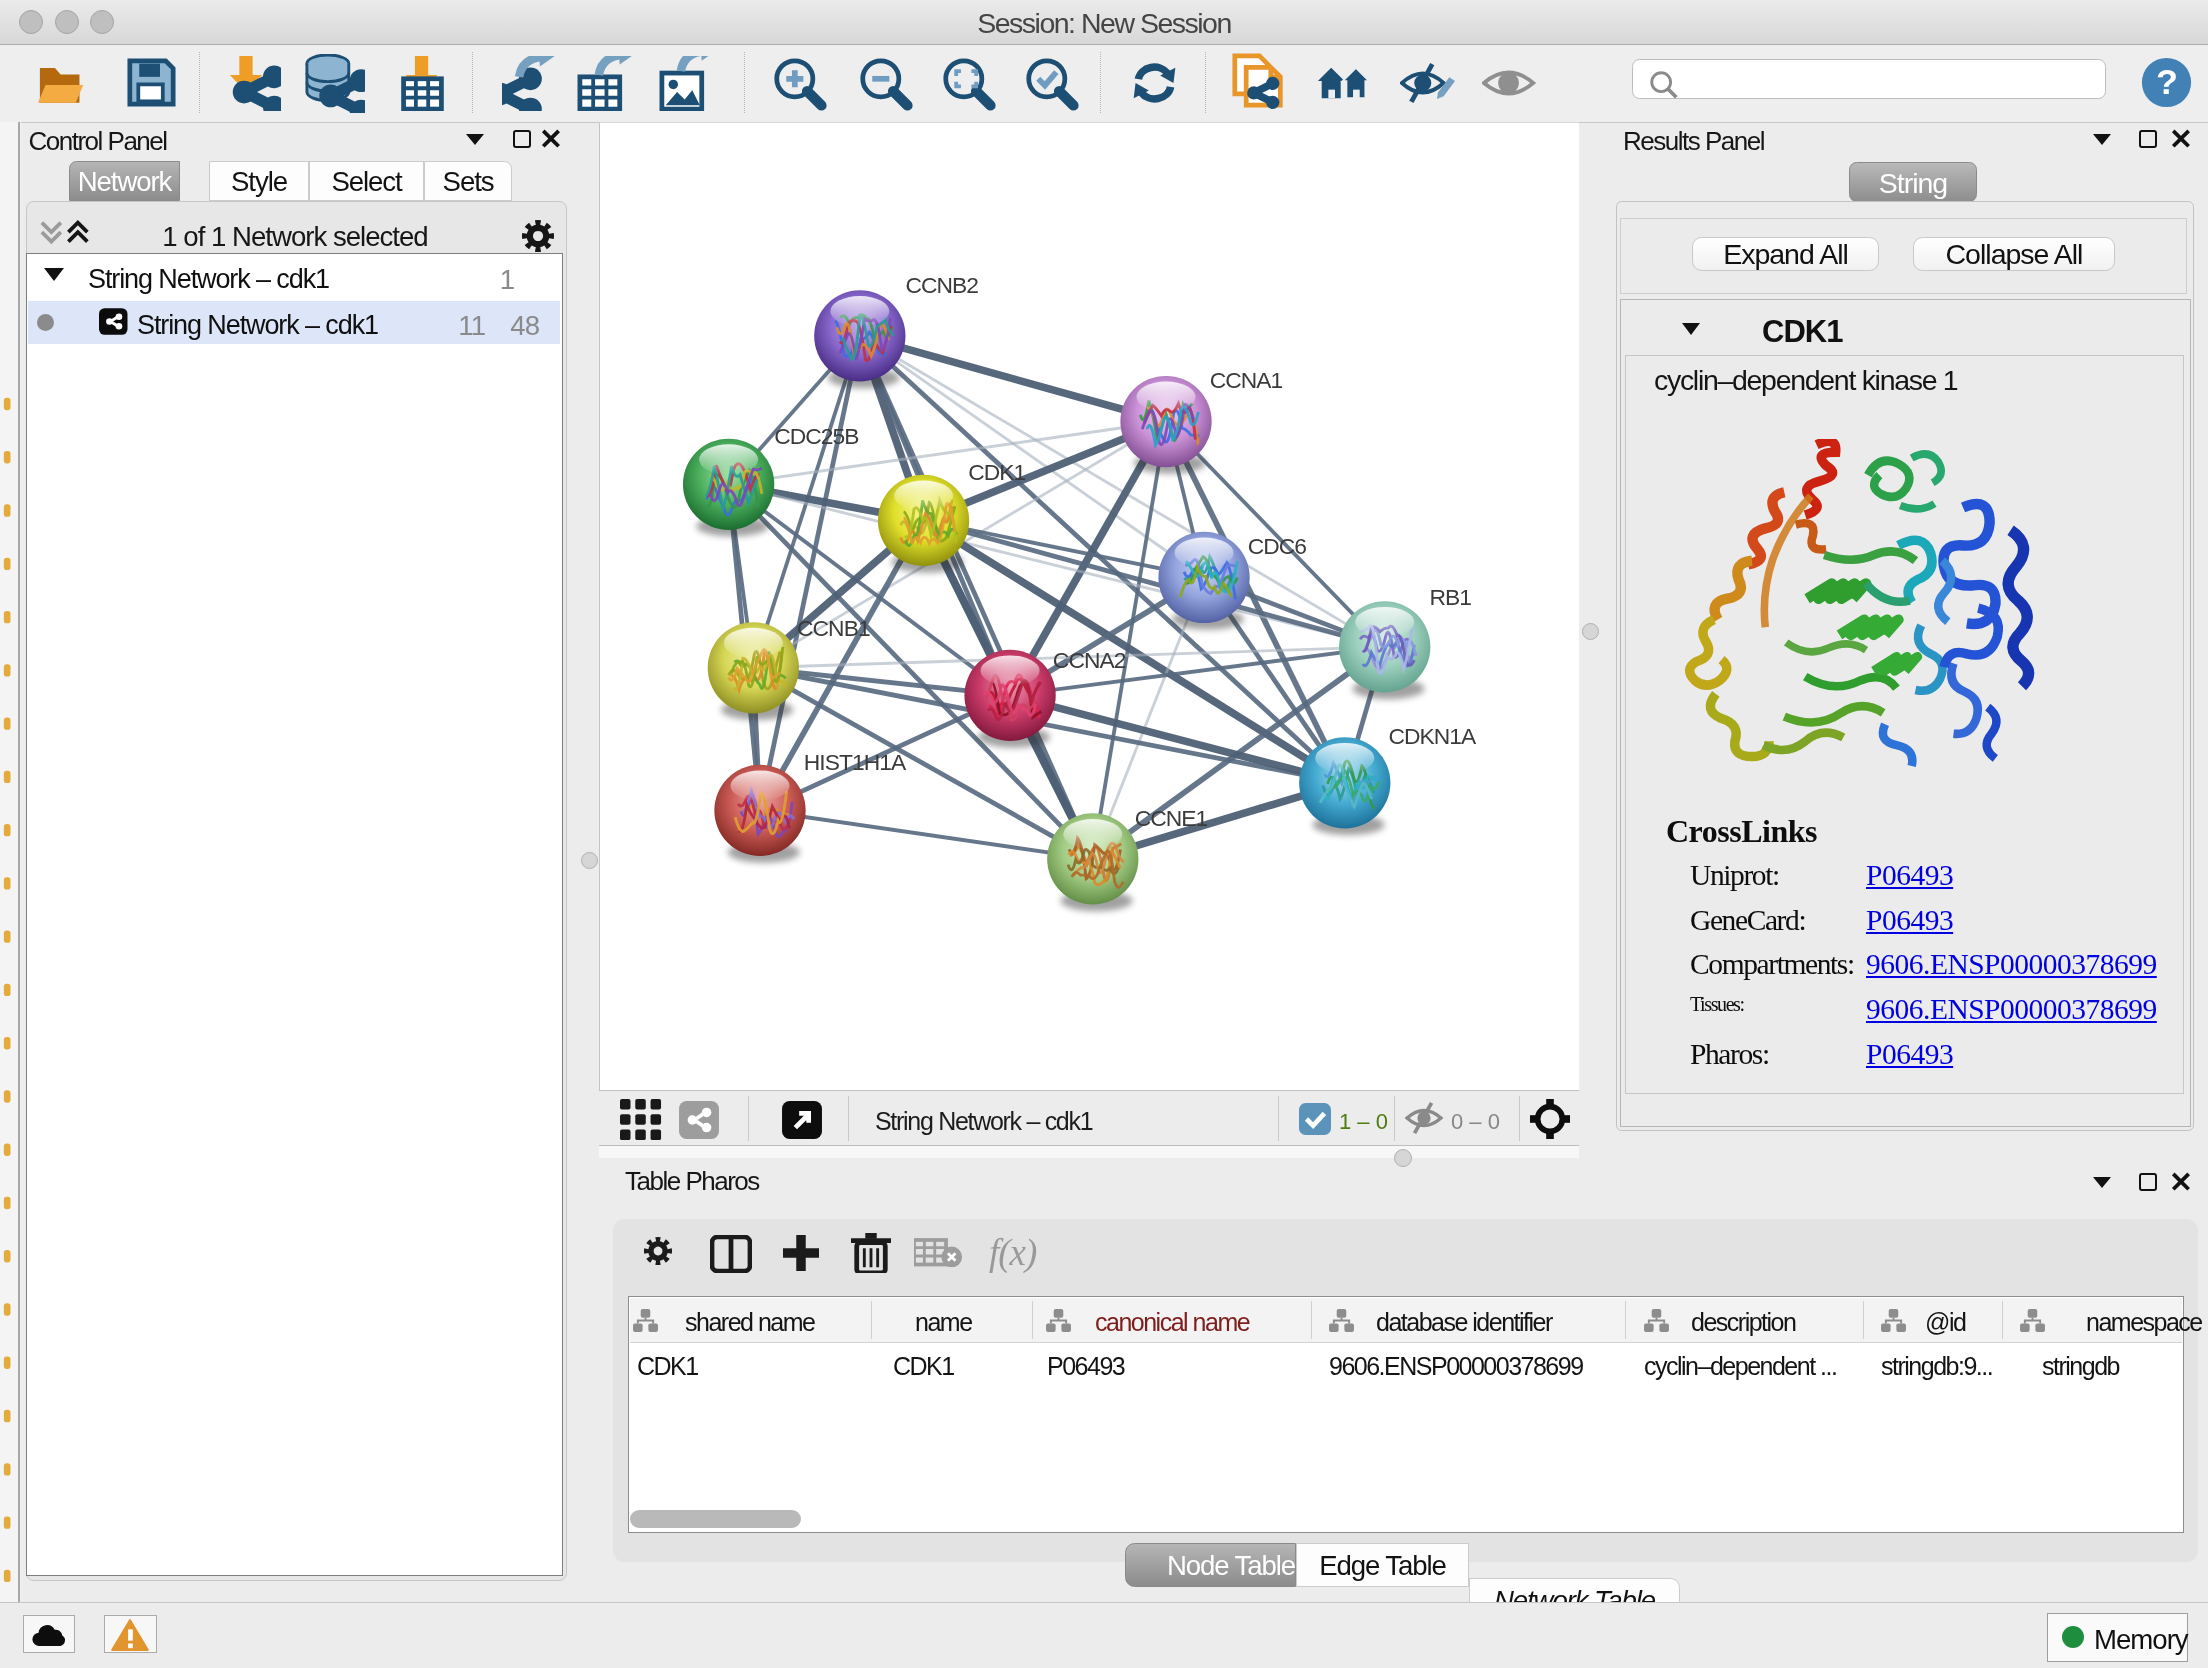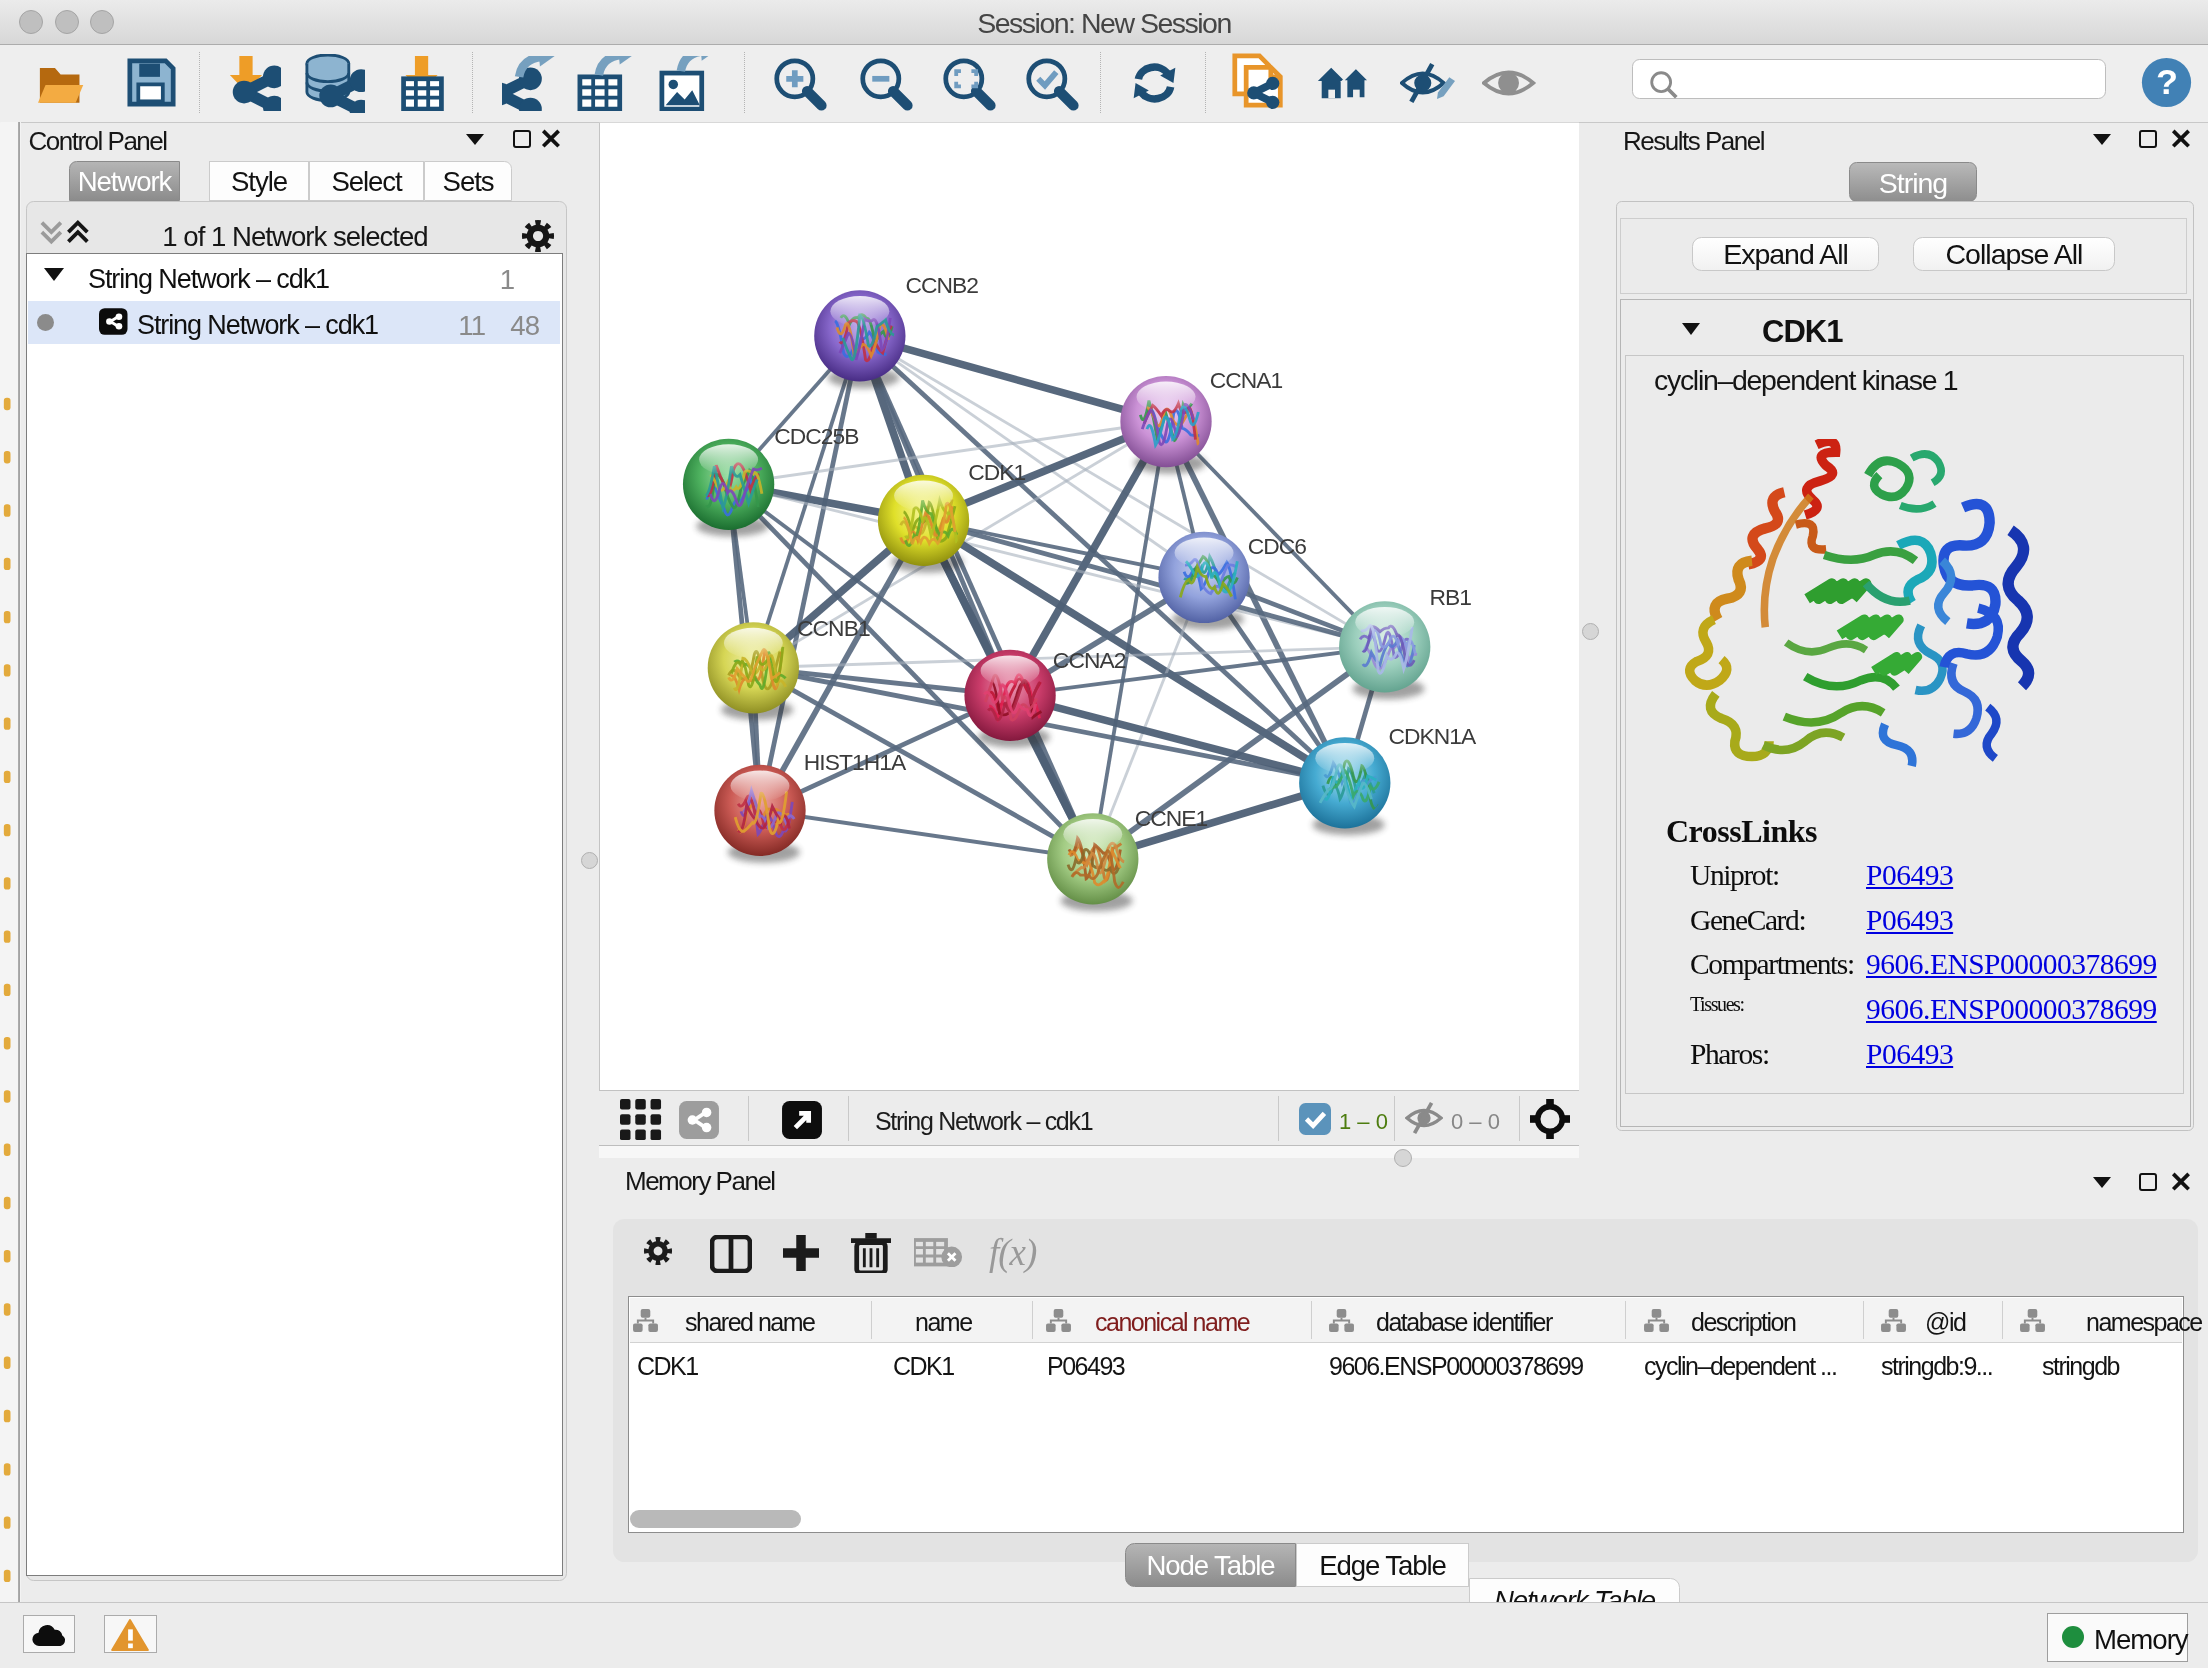--- a/index.html
+++ b/index.html
@@ -613,21 +613,21 @@
 <div class="abs serif" style="left:1690px;top:859px;font-size:29.5px;color:#0d0d0d;letter-spacing:-1.4px;">Uniprot:</div>
 <div class="abs serif" style="left:1866px;top:859px;font-size:29.5px;letter-spacing:-0.5px;"><a class="lnk">P06493</a></div>
 <div class="abs serif" style="left:1690px;top:904px;font-size:29.5px;color:#0d0d0d;letter-spacing:-1.4px;">GeneCard:</div>
 <div class="abs serif" style="left:1866px;top:904px;font-size:29.5px;letter-spacing:-0.5px;"><a class="lnk">P06493</a></div>
 <div class="abs serif" style="left:1690px;top:948px;font-size:29.5px;color:#0d0d0d;letter-spacing:-1.4px;">Compartments:</div>
 <div class="abs serif" style="left:1866px;top:948px;font-size:29.5px;letter-spacing:-0.5px;"><a class="lnk">9606.ENSP00000378699</a></div>
 <div class="abs serif" style="left:1690px;top:993px;font-size:20px;color:#0d0d0d;letter-spacing:-1.4px;">Tissues:</div>
 <div class="abs serif" style="left:1866px;top:993px;font-size:29.5px;letter-spacing:-0.5px;"><a class="lnk">9606.ENSP00000378699</a></div>
 <div class="abs serif" style="left:1690px;top:1038px;font-size:29.5px;color:#0d0d0d;letter-spacing:-1.4px;">Pharos:</div>
 <div class="abs serif" style="left:1866px;top:1038px;font-size:29.5px;letter-spacing:-0.5px;"><a class="lnk">P06493</a></div>
-<div class="abs panel-title" style="left:625px;top:1166px;">Memory Panel</div>
+<div class="abs panel-title" style="left:625px;top:1166px;">Table Pharos</div>
 <div class="abs ptri" style="left:2093px;top:1177px;"></div>
 <div class="abs pbox" style="left:2139px;top:1173px;"></div>
 <div class="abs px" style="left:2169px;top:1172px;">✕</div>
 <div class="abs" style="left:613px;top:1219px;width:1585px;height:343px;background:#e3e3e3;border-radius:11.4px;"></div>
 <svg class="abs" style="left:643px;top:1236px" width="30" height="30" viewBox="0 0 32 32">
     <path d="M 30.7 13.1 A 15.0 15.0 0 0 1 30.7 18.9 L 26.3 18.0 A 10.5 10.5 0 0 1 24.7 21.8 L 28.5 24.3 A 15.0 15.0 0 0 1 24.3 28.5 L 21.8 24.7 A 10.5 10.5 0 0 1 18.0 26.3 L 18.9 30.7 A 15.0 15.0 0 0 1 13.1 30.7 L 14.0 26.3 A 10.5 10.5 0 0 1 10.2 24.7 L 7.7 28.5 A 15.0 15.0 0 0 1 3.5 24.3 L 7.3 21.8 A 10.5 10.5 0 0 1 5.7 18.0 L 1.3 18.9 A 15.0 15.0 0 0 1 1.3 13.1 L 5.7 14.0 A 10.5 10.5 0 0 1 7.3 10.2 L 3.5 7.7 A 15.0 15.0 0 0 1 7.7 3.5 L 10.2 7.3 A 10.5 10.5 0 0 1 14.0 5.7 L 13.1 1.3 A 15.0 15.0 0 0 1 18.9 1.3 L 18.0 5.7 A 10.5 10.5 0 0 1 21.8 7.3 L 24.3 3.5 A 15.0 15.0 0 0 1 28.5 7.7 L 24.7 10.2 A 10.5 10.5 0 0 1 26.3 14.0 Z M 16.0 11.3 a 4.7 4.7 0 1 0 0.1 0 Z" fill="#1b1b1b" fill-rule="evenodd"></path>
   </svg>
 <svg class="abs" style="left:710px;top:1235px" width="42" height="38" viewBox="0 0 44 40">
     <rect x="2" y="2" width="40" height="36" rx="6" fill="none" stroke="#1b1b1b" stroke-width="5"></rect>
     <line x1="22" y1="2" x2="22" y2="38" stroke="#1b1b1b" stroke-width="5"></line>
@@ -712,21 +712,21 @@
 <div class="abs" style="left:1863px;top:1301px;width:0;height:38px;border-left:1.9px solid #cfcfcf;"></div>
 <div class="abs" style="left:2002px;top:1301px;width:0;height:38px;border-left:1.9px solid #cfcfcf;"></div>
 <div class="abs" style="left:637px;top:1352px;font-size:25px;color:#141414;letter-spacing:-1.5px;">CDK1</div>
 <div class="abs" style="left:893px;top:1352px;font-size:25px;color:#141414;letter-spacing:-1.5px;">CDK1</div>
 <div class="abs" style="left:1047px;top:1352px;font-size:25px;color:#141414;letter-spacing:-1.5px;">P06493</div>
 <div class="abs" style="left:1329px;top:1352px;font-size:25px;color:#141414;letter-spacing:-1.5px;">9606.ENSP00000378699</div>
 <div class="abs" style="left:1644px;top:1352px;font-size:25px;color:#141414;letter-spacing:-1.5px;">cyclin–dependent ...</div>
 <div class="abs" style="left:1881px;top:1352px;font-size:25px;color:#141414;letter-spacing:-1.5px;">stringdb:9...</div>
 <div class="abs" style="left:2042px;top:1352px;font-size:25px;color:#141414;letter-spacing:-1.5px;">stringdb</div>
 <div class="abs" style="left:630px;top:1510px;width:171px;height:18px;border-radius:9.5px;background:#b9b9b9;"></div>
-<div class="abs tab tabsel" style="left:1125px;top:1543px;width:171px;height:44px;line-height:44px;border-radius:9.5px 0 0 9.5px;">Node Table</div>
+<div class="abs tab tabsel" style="left:1125px;top:1543px;width:171px;height:44px;line-height:44px;border-radius:9.5px 0 0 9.5px;text-align:right;">Node Table</div>
 <div class="abs tab" style="left:1296px;top:1543px;width:173px;height:44px;line-height:44px;">Edge Table</div>
 <div class="abs tab" style="left:1469px;top:1578px;width:211px;height:44px;line-height:44px;border-radius:0 9.5px 9.5px 0;font-style:italic;">Network Table</div>
 <div class="abs" style="left:0;top:1602px;width:2208px;height:67px;background:#ececec;border-top:1.9px solid #c6c6c6;"></div>
 <div class="abs" style="left:23px;top:1615px;width:52px;height:38px;background:#f7f7f7;border:1.9px solid #ababab;box-sizing:border-box;"></div>
 <svg class="abs" style="left:30px;top:1623px" width="38" height="25" viewBox="0 0 40 26">
     <path d="M10 24 a7 7 0 0 1 -1 -14 a9 9 0 0 1 17 -3 a7 7 0 0 1 8 6 a6 6 0 0 1 -2 11 z" fill="#0d0d0d"></path>
   </svg>
 <div class="abs" style="left:104px;top:1615px;width:53px;height:38px;background:#f7f7f7;border:1.9px solid #ababab;box-sizing:border-box;"></div>
 <svg class="abs" style="left:111px;top:1619px" width="38" height="32" viewBox="0 0 40 34">
     <path d="M20 1 L39 33 H1 Z" fill="#e2952e" stroke="#e2952e" stroke-width="2" stroke-linejoin="round"></path>

